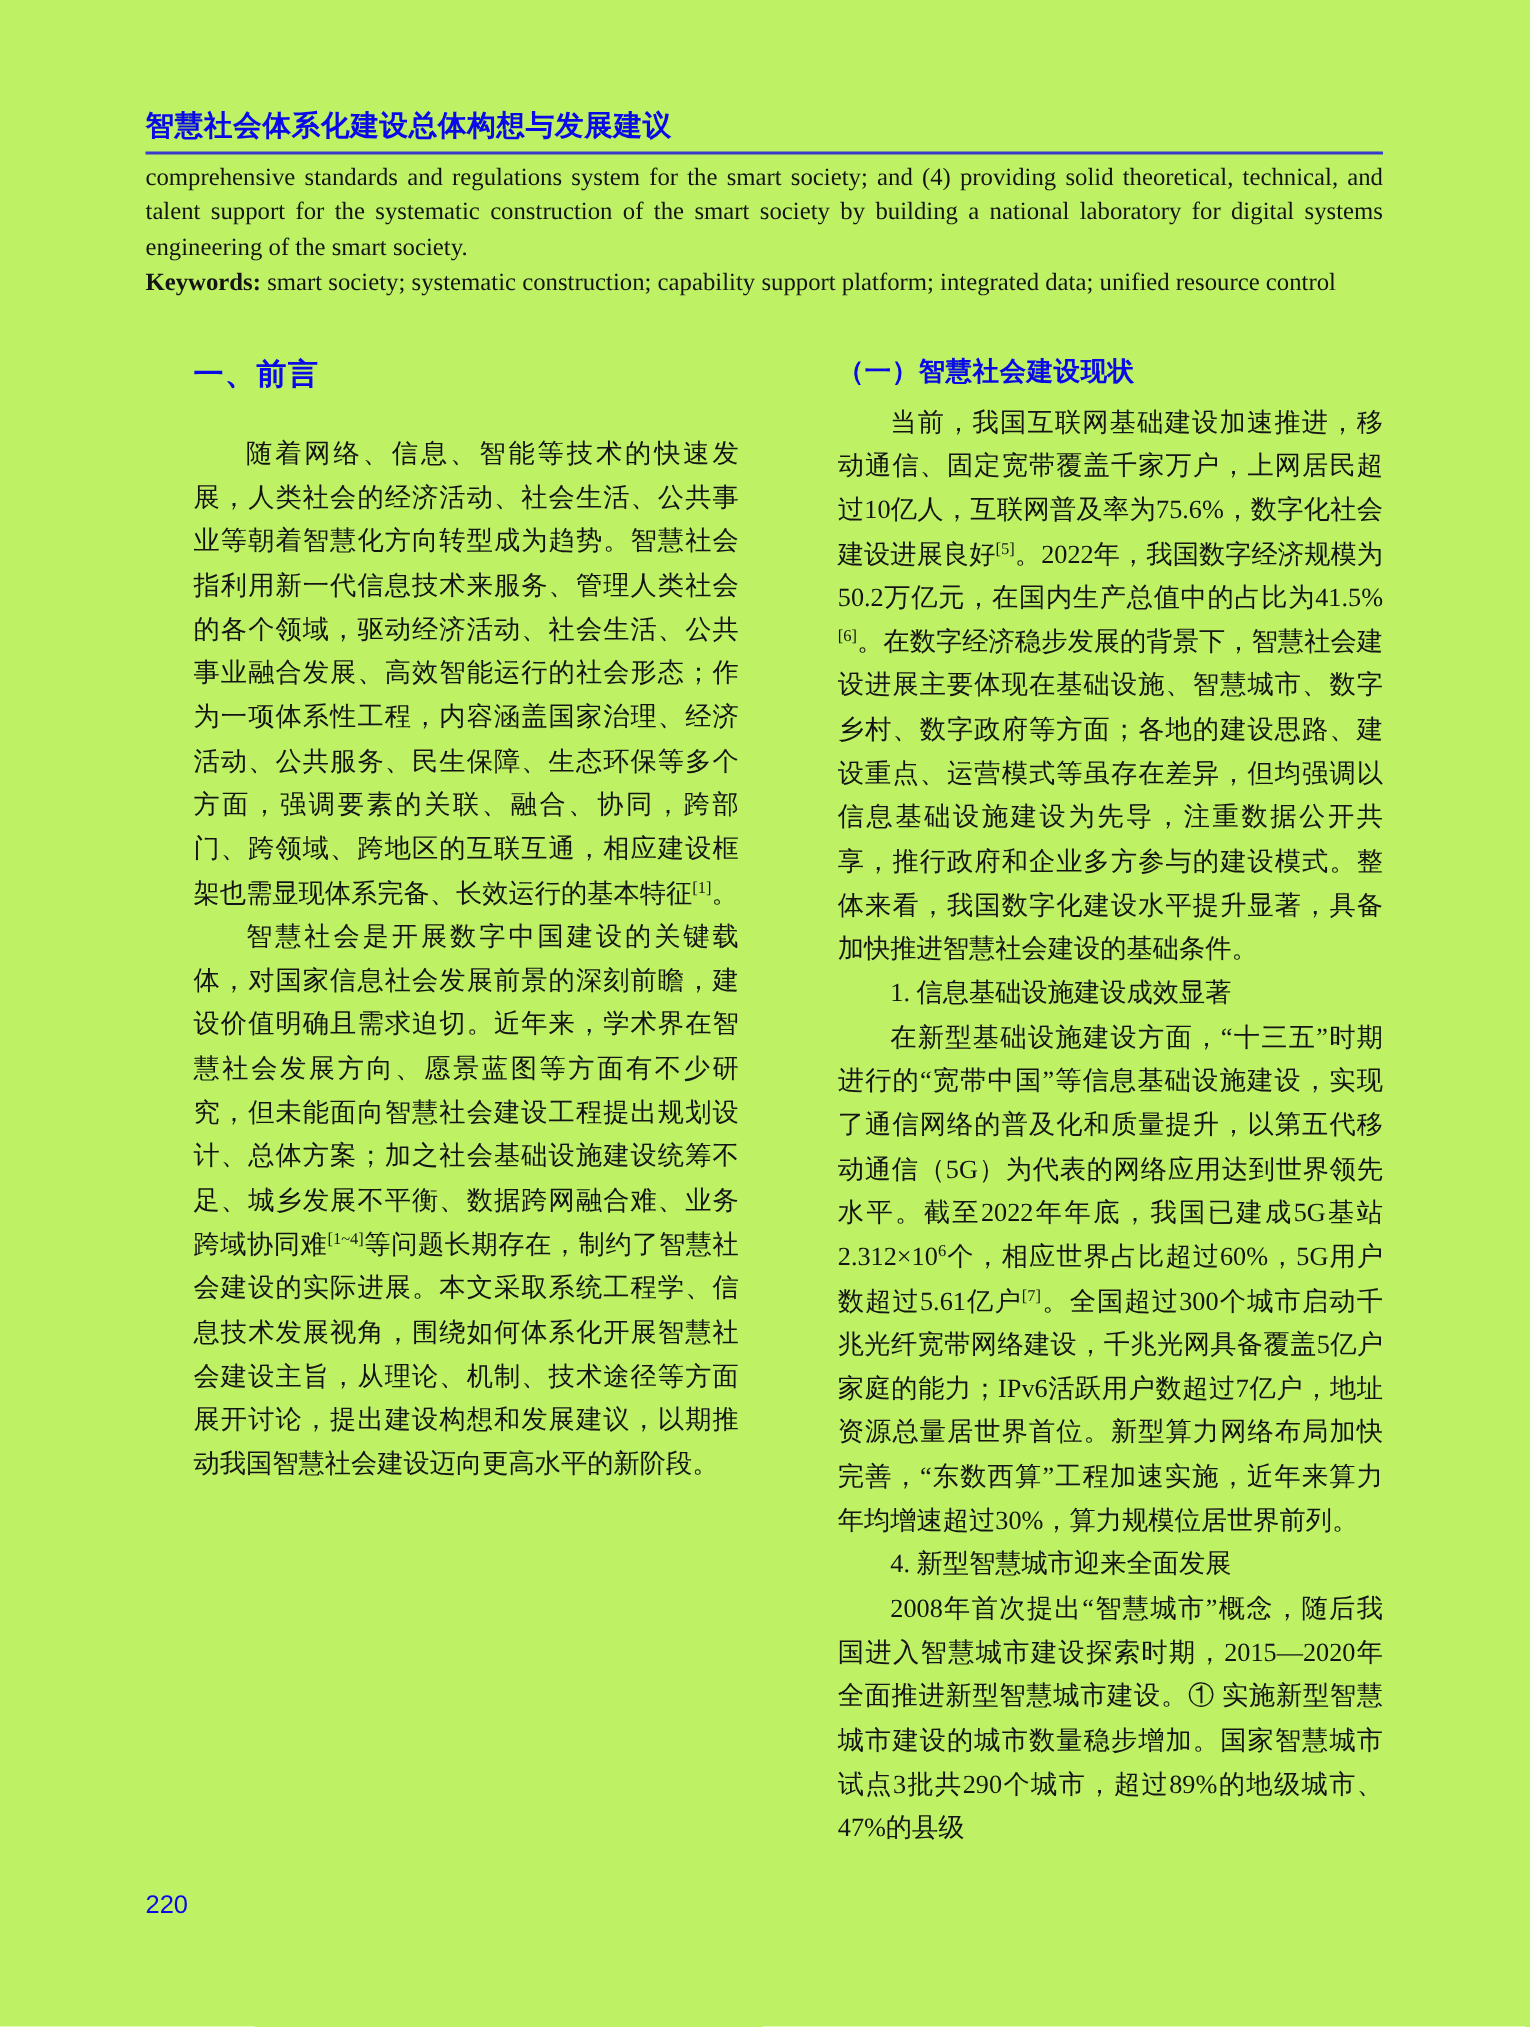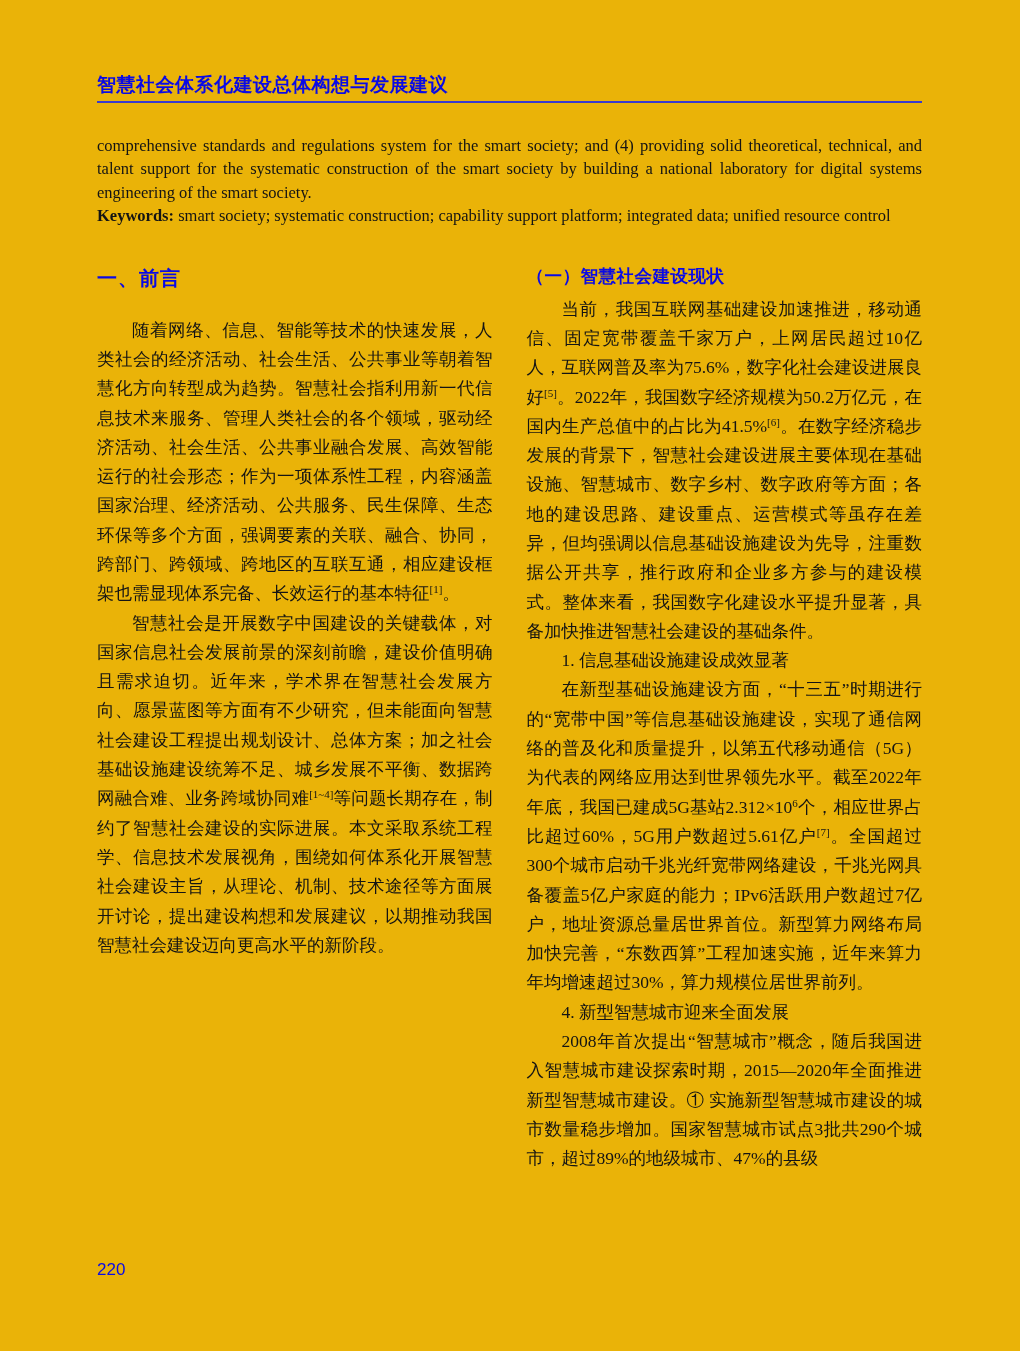--- a/index.html
+++ b/index.html
@@ -4,57 +4,58 @@
 <style>
   :root{
     --accent:#0a0ae6;
     --rule:#3a3acc;
     --ink:#141414;
   }
   html,body{margin:0;padding:0;background:#ffffff;}
   .page{
     position:relative;
     width:1020px;height:1351px;
-    background:#eab308;
+    background:#bef264;
     box-sizing:border-box;
     padding:73px 98px 0 97px;
     overflow:hidden;
     font-family:"Liberation Serif","DejaVu Serif",serif;
     color:var(--ink);
   }
   .running-title{
     color:var(--accent);
     font-family:"Liberation Sans","DejaVu Sans",sans-serif;
     font-weight:bold;
     font-size:19px;
     line-height:24px;
     letter-spacing:0.5px;
   }
   .title-rule{
     border:none;
     border-top:2px solid var(--rule);
     margin:4px 0 0 0;
   }
   .abstract{
-    margin-top:31px;
+    margin-top:3px;
     font-size:16.5px;
     line-height:23.4px;
     text-align:justify;
     font-family:Liberation Serif, serif;
   }
   .abstract p{margin:0;}
   .keywords-label{font-weight:bold;}
   .columns{
     display:flex;
     gap:34px;
     margin-top:38px;
   }
   .col{
     width:396px;
     box-sizing:border-box;
+    margin-left:32px;
   }
   .section-heading{
     color:var(--accent);
     font-family:"Liberation Sans","DejaVu Sans",sans-serif;
     font-weight:bold;
     font-size:20px;
     line-height:24px;
     letter-spacing:1px;
     margin:0 0 26px 0;
   }

